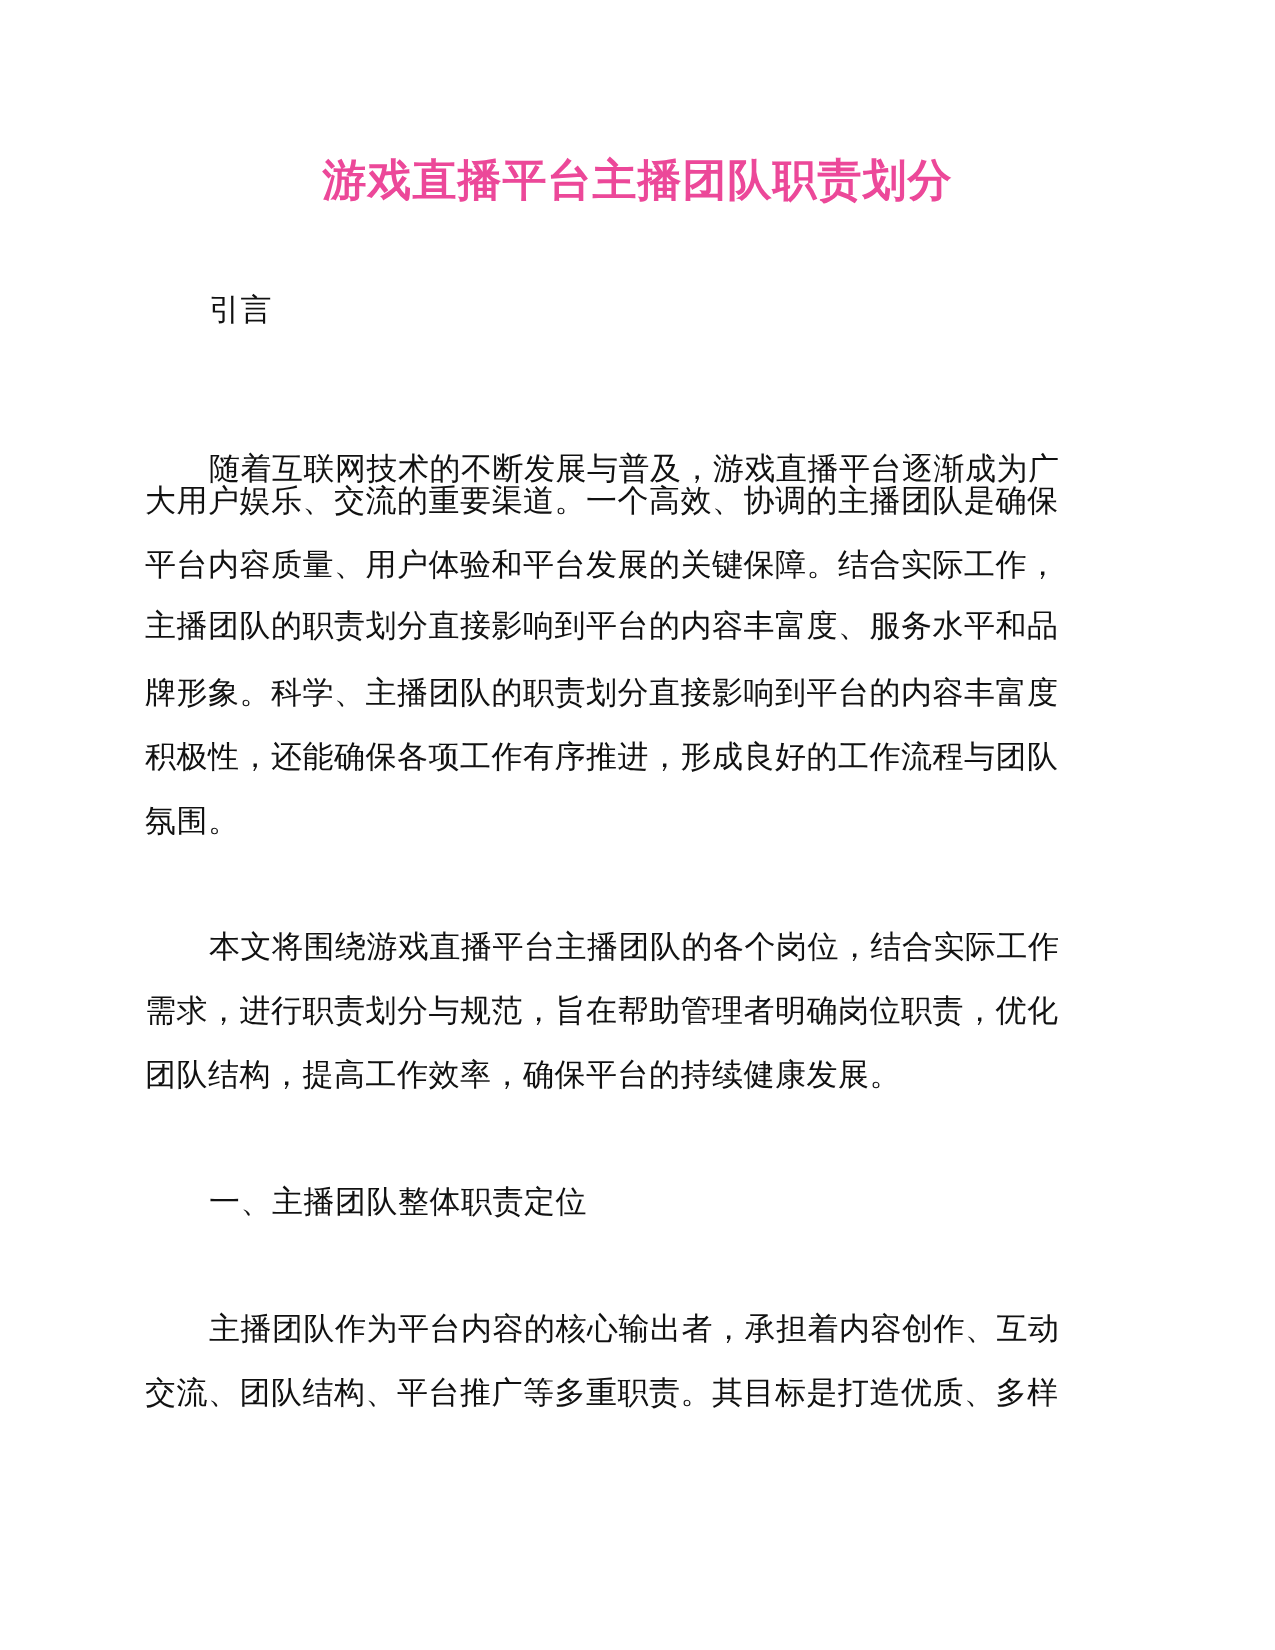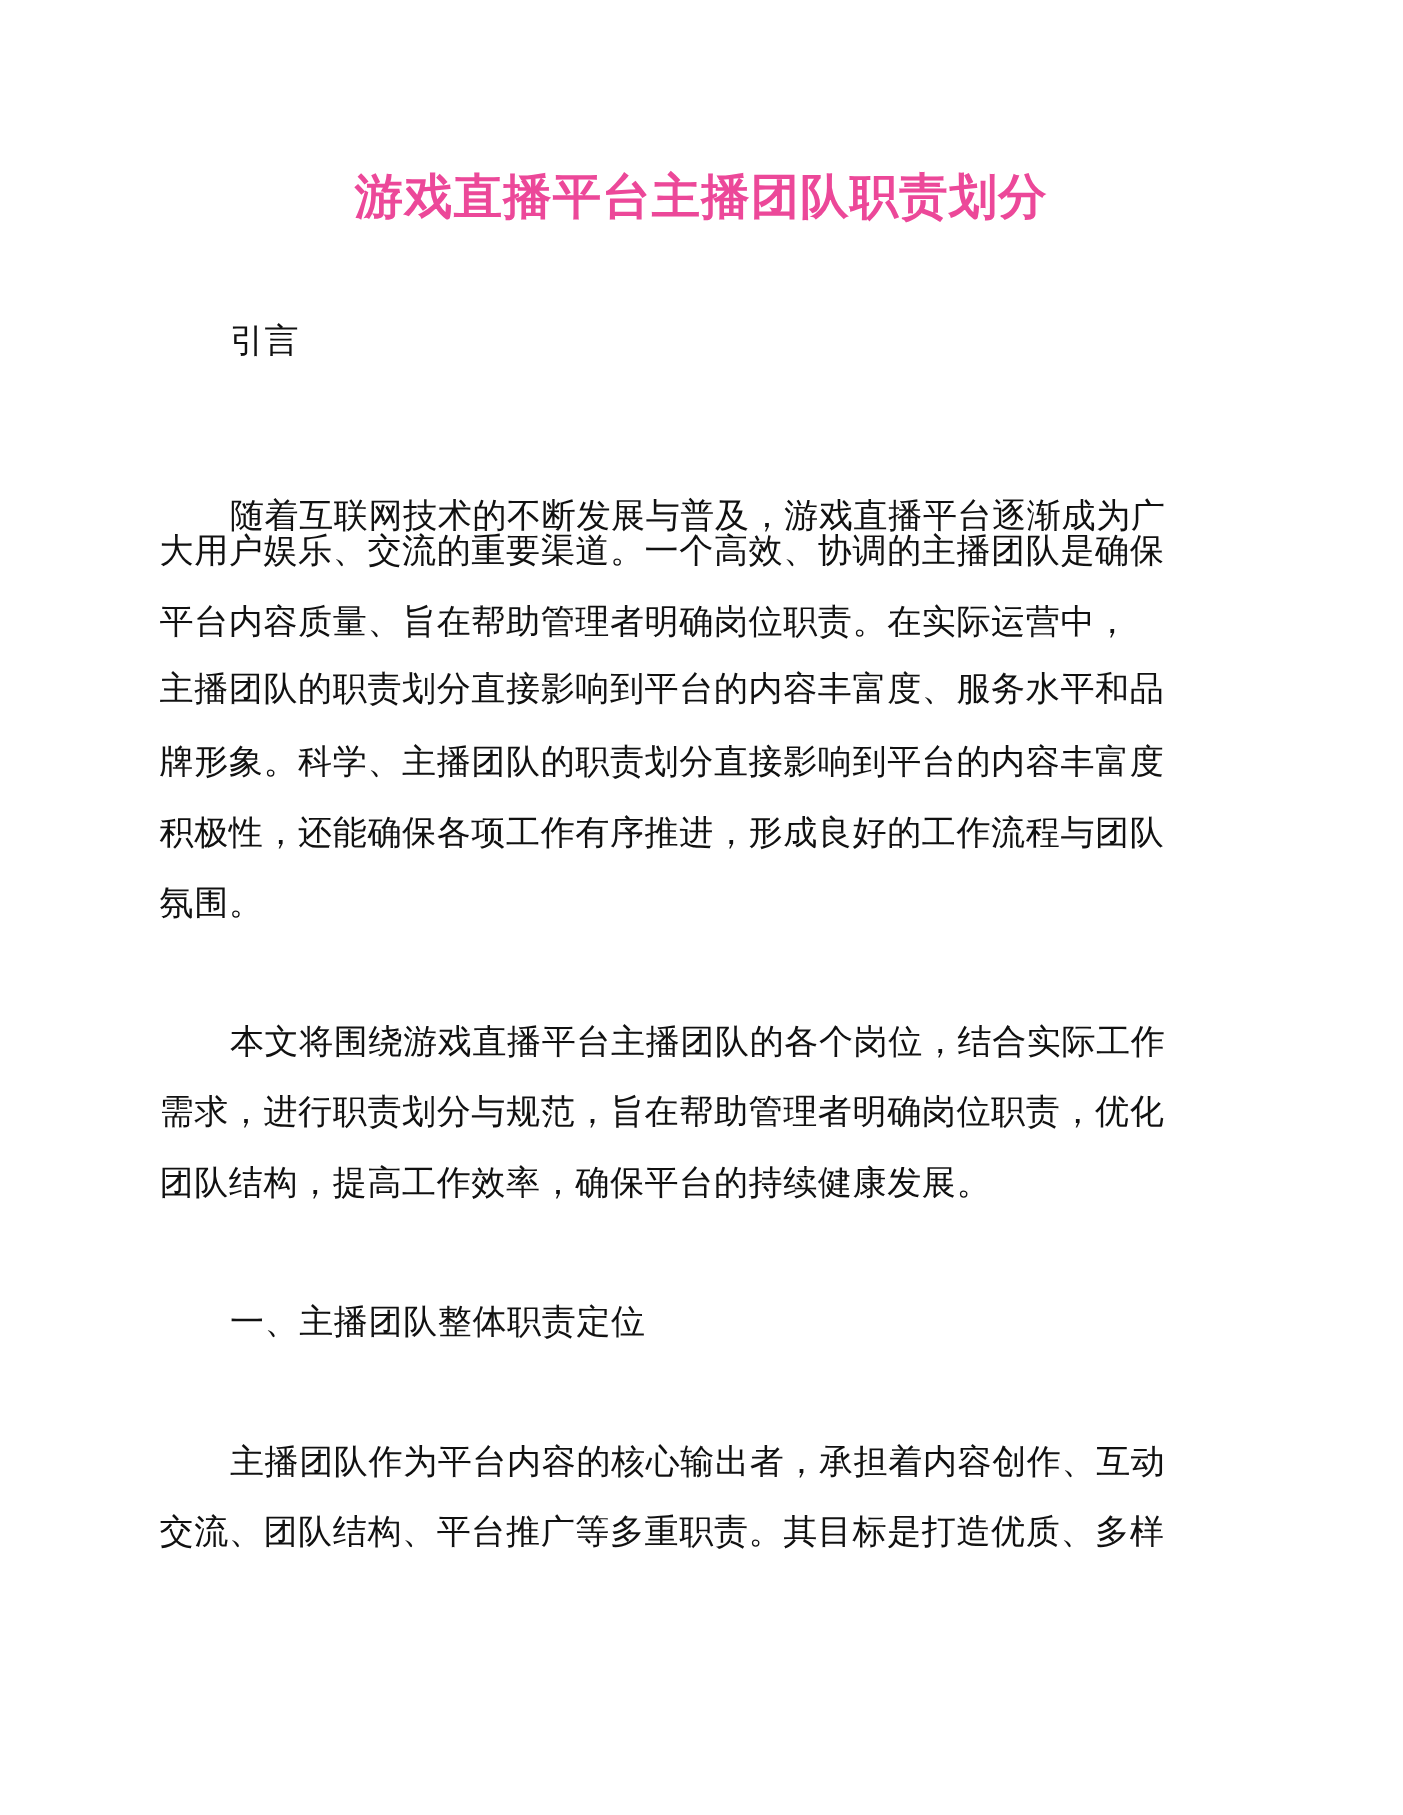--- a/index.html
+++ b/index.html
@@ -51,21 +51,21 @@
 <body>
 
 <div class="page">
   <div class="title">游戏直播平台主播团队职责划分</div>
 
   <div class="line indent" style="top:288px;">引言</div>
 
   <div>
     <div class="line indent" style="top:415px;margin-top:32px;">随着互联网技术的不断发展与普及，游戏直播平台逐渐成为广</div>
     <div class="line" style="top:479px;">大用户娱乐、交流的重要渠道。一个高效、协调的主播团队是确保</div>
-    <div class="line" style="top:543px;">平台内容质量、旨在帮助管理者明确岗位职责。在实际运营中，</div>
+    <div class="line" style="top:543px;">平台内容质量、用户体验和平台发展的关键保障。结合实际工作，</div>
     <div class="line" style="top:604px;">主播团队的职责划分直接影响到平台的内容丰富度、服务水平和品</div>
     <div class="line" style="top:671px;">牌形象。科学、主播团队的职责划分直接影响到平台的内容丰富度</div>
     <div class="line" style="top:735px;">积极性，还能确保各项工作有序推进，形成良好的工作流程与团队</div>
     <div class="line" style="top:799px;">氛围。</div>
   </div>
 
   <div>
     <div class="line indent" style="top:925px;">本文将围绕游戏直播平台主播团队的各个岗位，结合实际工作</div>
     <div class="line" style="top:989px;">需求，进行职责划分与规范，旨在帮助管理者明确岗位职责，优化</div>
     <div class="line" style="top:1053px;">团队结构，提高工作效率，确保平台的持续健康发展。</div>

